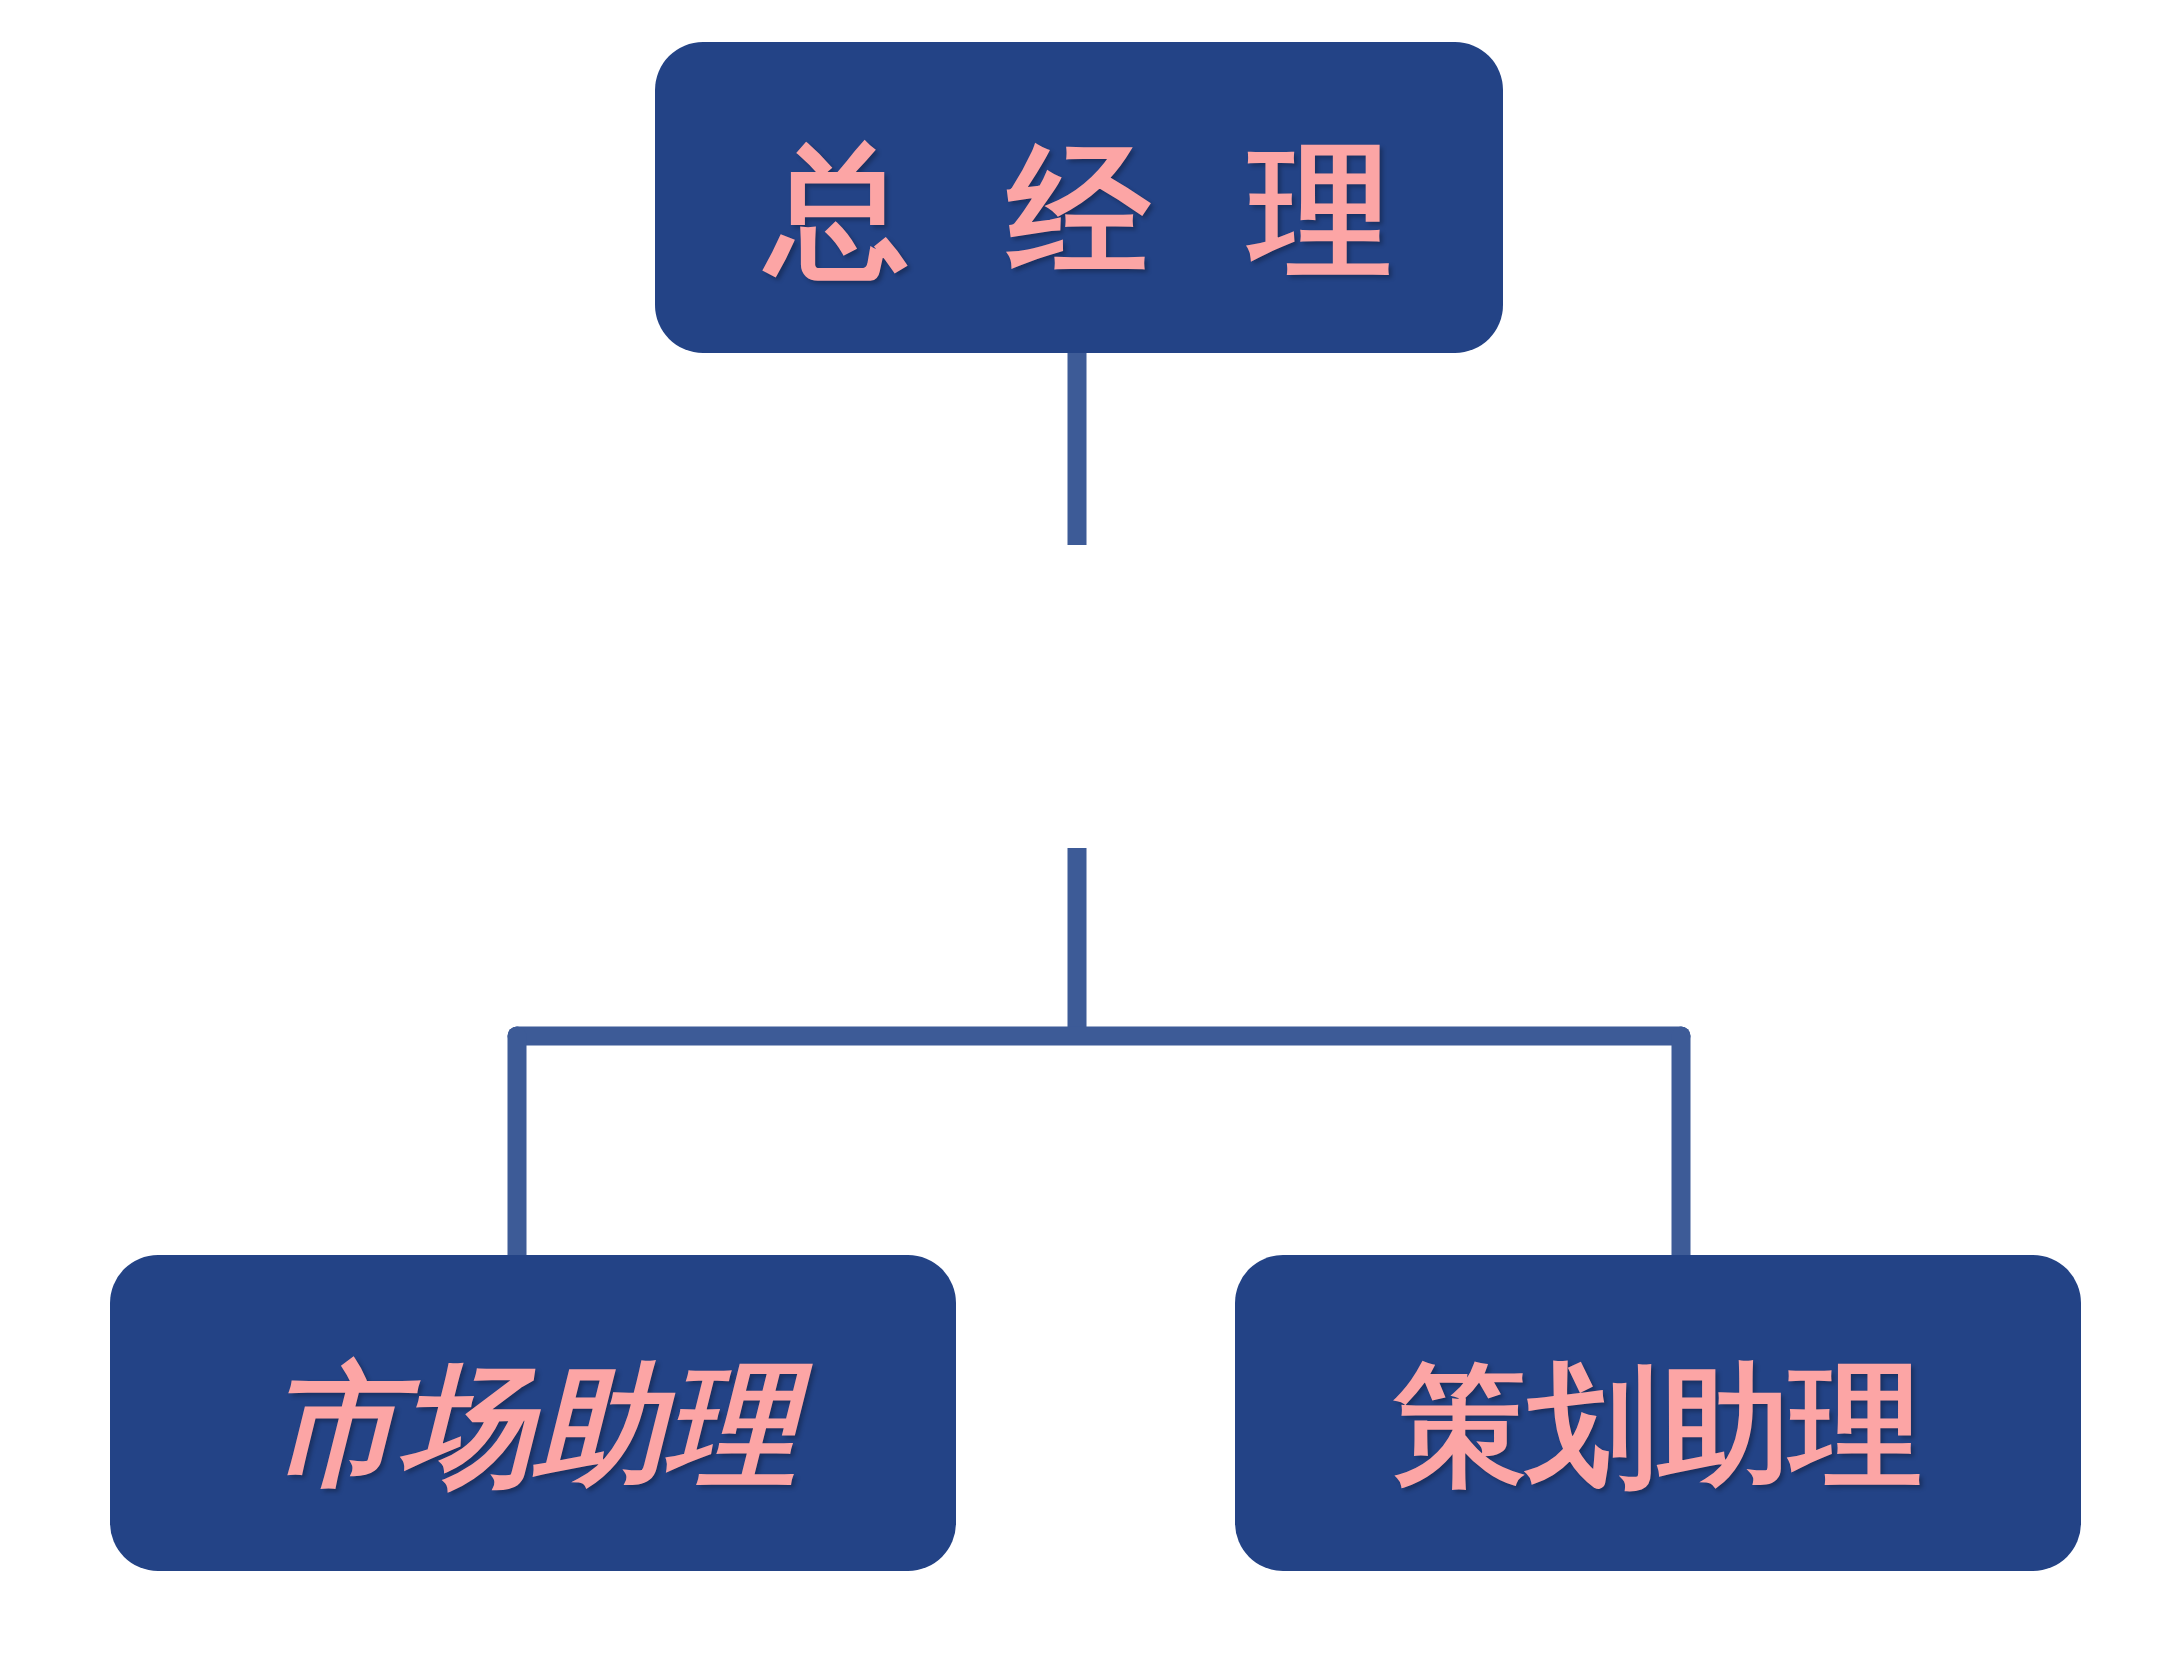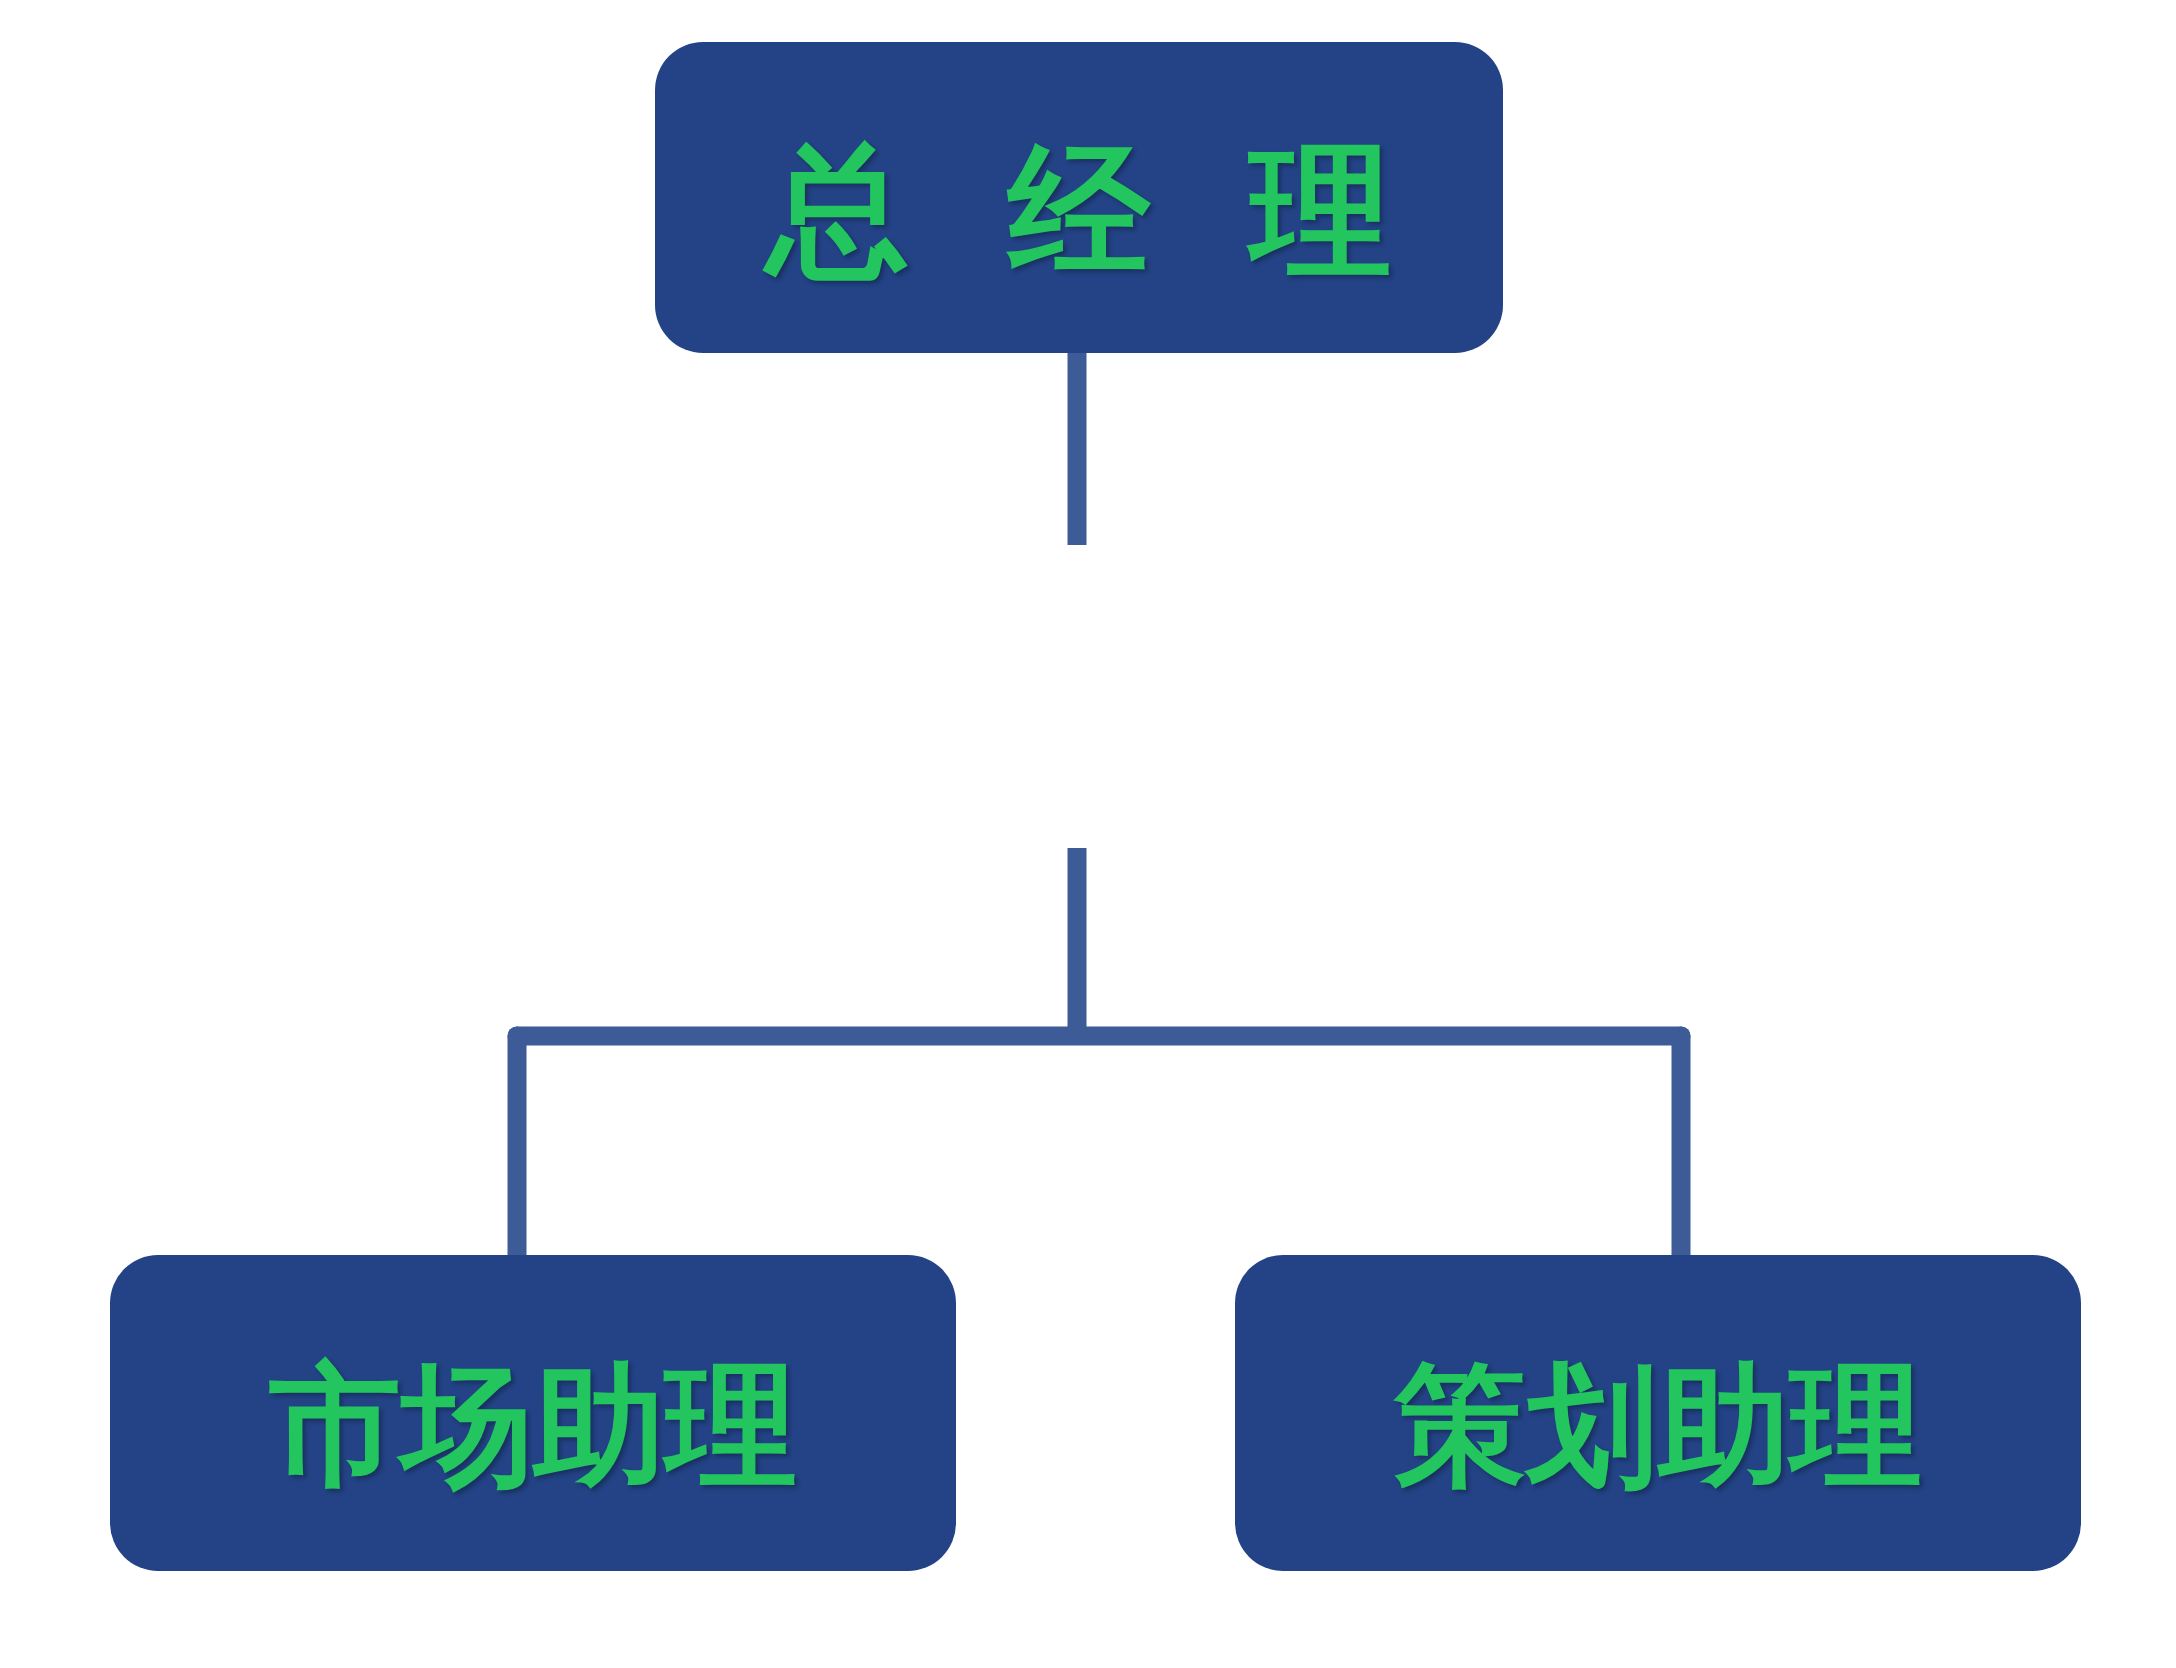--- a/index.html
+++ b/index.html
@@ -37,21 +37,21 @@
     border-radius: 48px;
     background: #234386;
     color: #ffffff;
     text-align: center;
     z-index: 5;
   }
   .node-label {
     font-weight: 700;
     line-height: 1.05;
     white-space: nowrap;
-    color: #22c55e;
+    color: #fca5a5;
     text-shadow: 3px 3px 4px rgba(0,0,0,0.28);
     margin-top: 26px;
   }
 
   
   #node-gm {
     left: 655px;
     top: 42px;
     width: 848px;
     height: 311px;
@@ -77,20 +77,21 @@
   
   #node-mkt-asst {
     left: 110px;
     top: 1255px;
     width: 846px;
     height: 316px;
   }
   #node-mkt-asst .node-label {
     font-size: 132px;
     letter-spacing: 0px;
+    font-style: italic;
   }
 
   
   #node-plan-asst {
     left: 1235px;
     top: 1255px;
     width: 846px;
     height: 316px;
   }
   #node-plan-asst .node-label {

